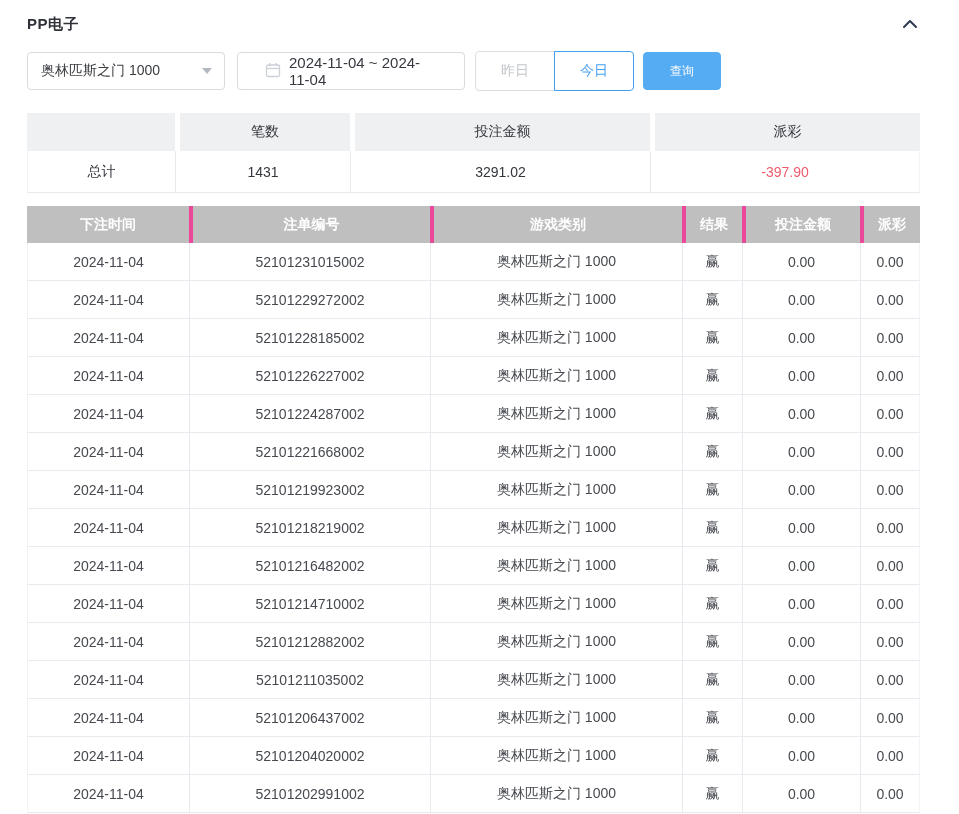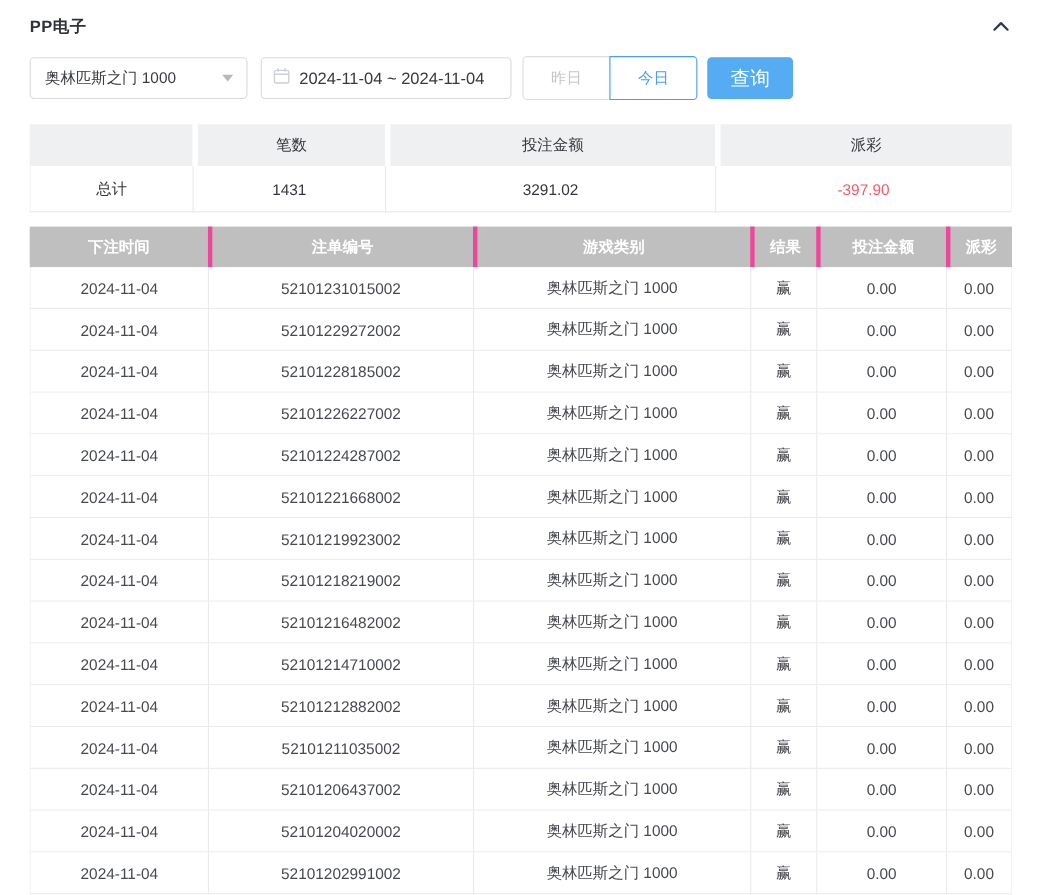--- a/index.html
+++ b/index.html
@@ -23,35 +23,35 @@
     display: flex; align-items: center; padding: 0 12px 0 13px; cursor: pointer;
     color: #3a3d42; font-size: 14px; background: #fff;
   }
   .select-box .sel-text { flex: 1; white-space: nowrap; overflow: hidden; }
   .caret-down {
     width: 0; height: 0; border-left: 5px solid transparent; border-right: 5px solid transparent;
     border-top: 6px solid #b4b8bf; margin-left: 6px;
   }
   .date-box {
     margin-left: 12px; width: 228px; height: 38px; border: 1px solid #d8dbe0; border-radius: 4px;
-    display: flex; align-items: center; padding: 0 10px; background: #fff; cursor: pointer;
+    display: flex; align-items: center; padding: 0 27px; background: #fff; cursor: pointer;
     color: #363a40; font-size: 15px;
   }
   .date-box svg { margin-right: 8px; flex: none; }
   .btn-group { margin-left: 10px; display: flex; height: 40px; }
   .btn-group .qbtn {
     width: 80px; height: 40px; background: #fff; border: 1px solid #dcdee3;
     color: #c3c6cb; font-size: 14px; cursor: pointer; margin-left: -1px; position: relative;
   }
   .btn-group .qbtn:first-child { margin-left: 0; border-radius: 4px 0 0 4px; }
   .btn-group .qbtn:last-child { border-radius: 0 4px 4px 0; }
   .btn-group .qbtn.active { border-color: #459ff0; color: #459ff0; z-index: 2; }
   .query-btn {
     margin-left: 9px; width: 78px; height: 38px; background: #55acf2; border: 1px solid #55acf2;
-    border-radius: 4px; color: #fff; font-size: 18px; cursor: pointer;
+    border-radius: 4px; color: #fff; font-size: 12px; cursor: pointer;
   }
 
   
   table { border-collapse: separate; border-spacing: 0; table-layout: fixed; }
   .summary { margin-top: 22px; width: 893px; font-size: 14px; }
   .summary th {
     height: 38px; background: #eef0f2; color: #33363c; font-weight: normal;
     vertical-align: middle;
   }
   .summary th + th { border-left: 5px solid #fff; }

